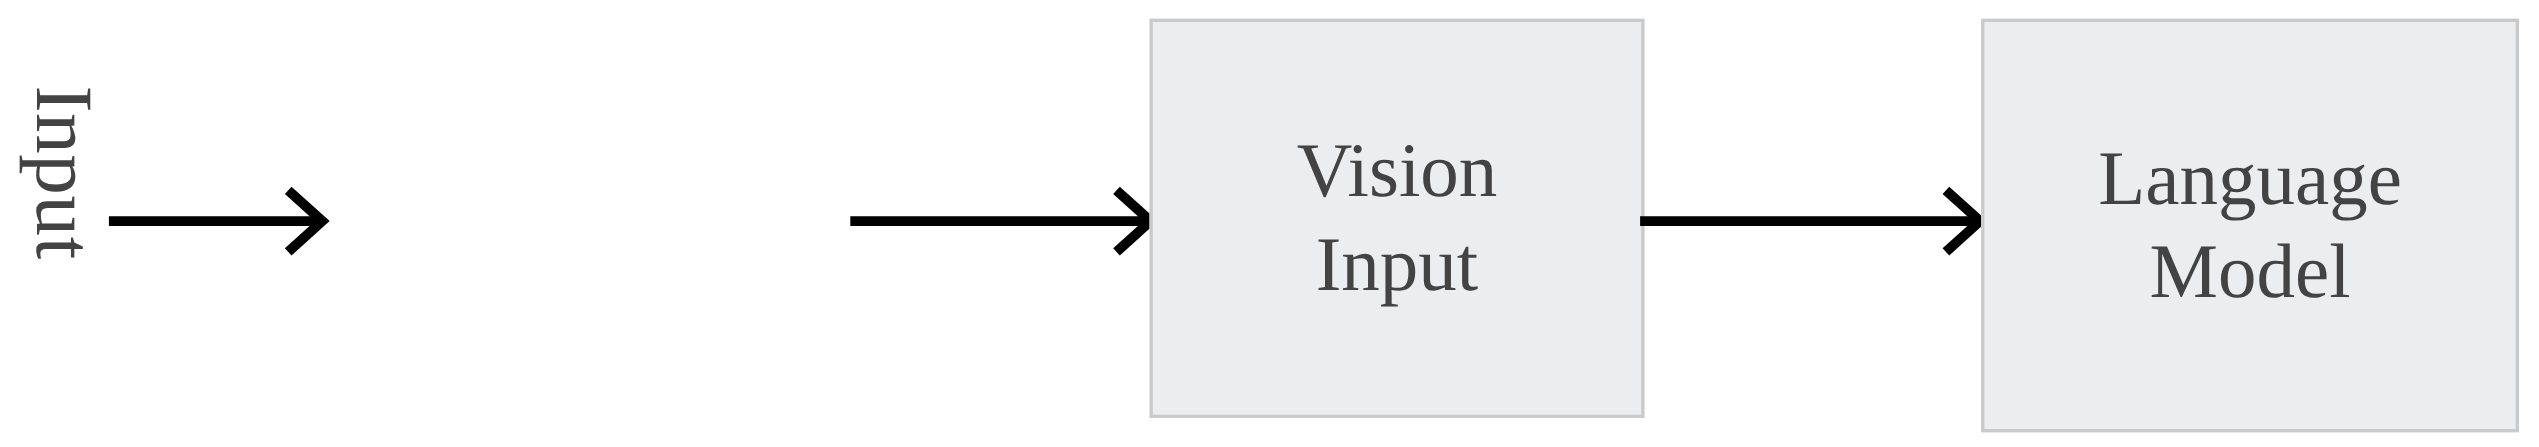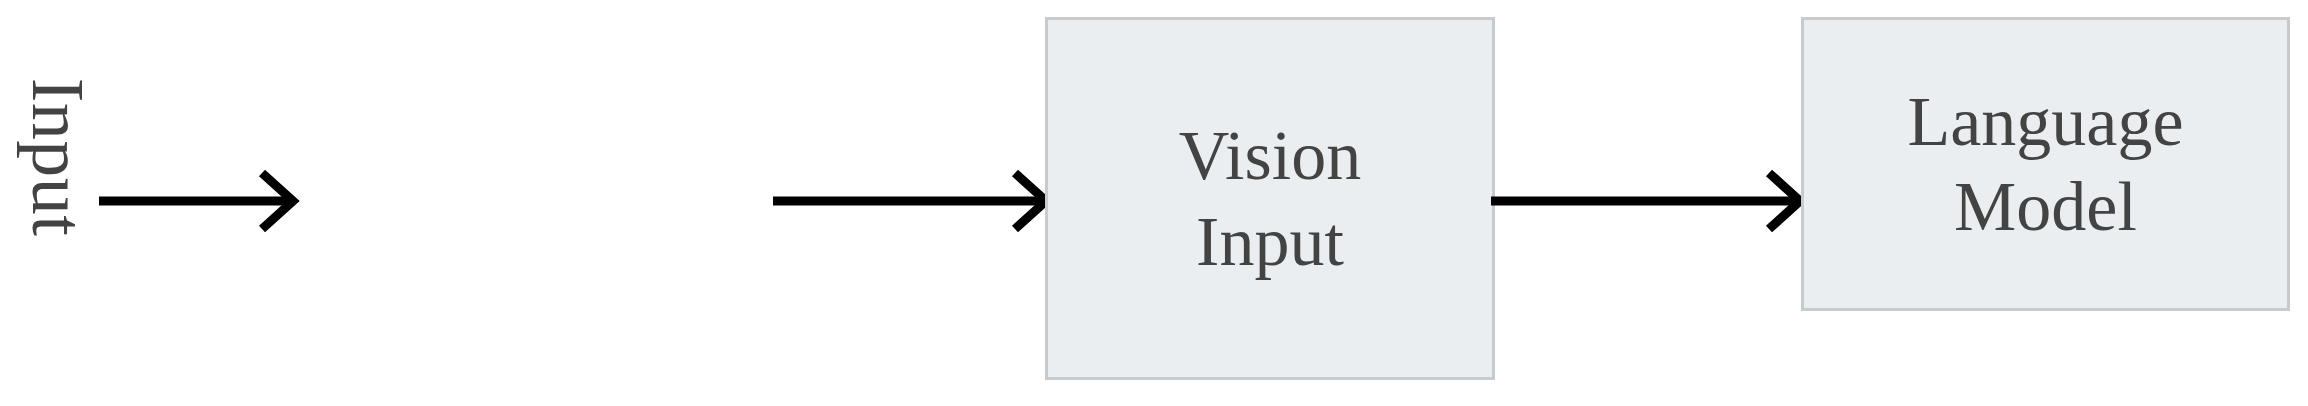--- a/index.html
+++ b/index.html
@@ -68,21 +68,21 @@
   #box-vision {
     left: 1045px;
     top: 17px;
     width: 450px;
     height: 363px;
   }
   #box-language {
     left: 1801px;
     top: 17px;
     width: 489px;
-    height: 294px;
+    height: 376px;
   }
 
   
   .arrow {
     position: absolute;
     top: 171px;
     height: 60px;
   }
   .arrow svg {
     display: block;

